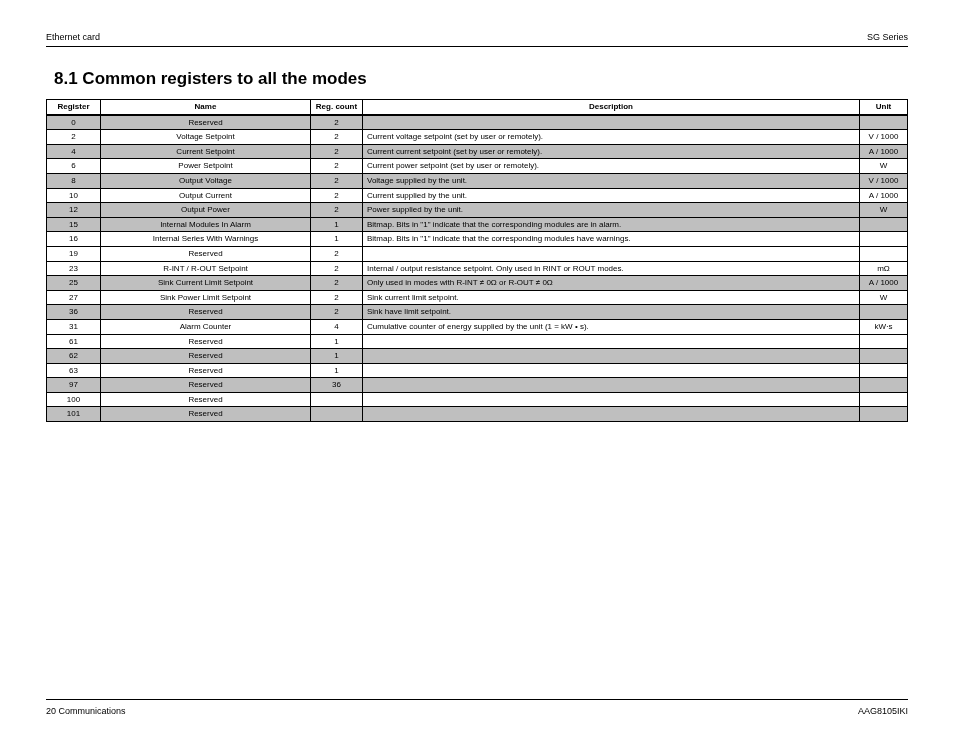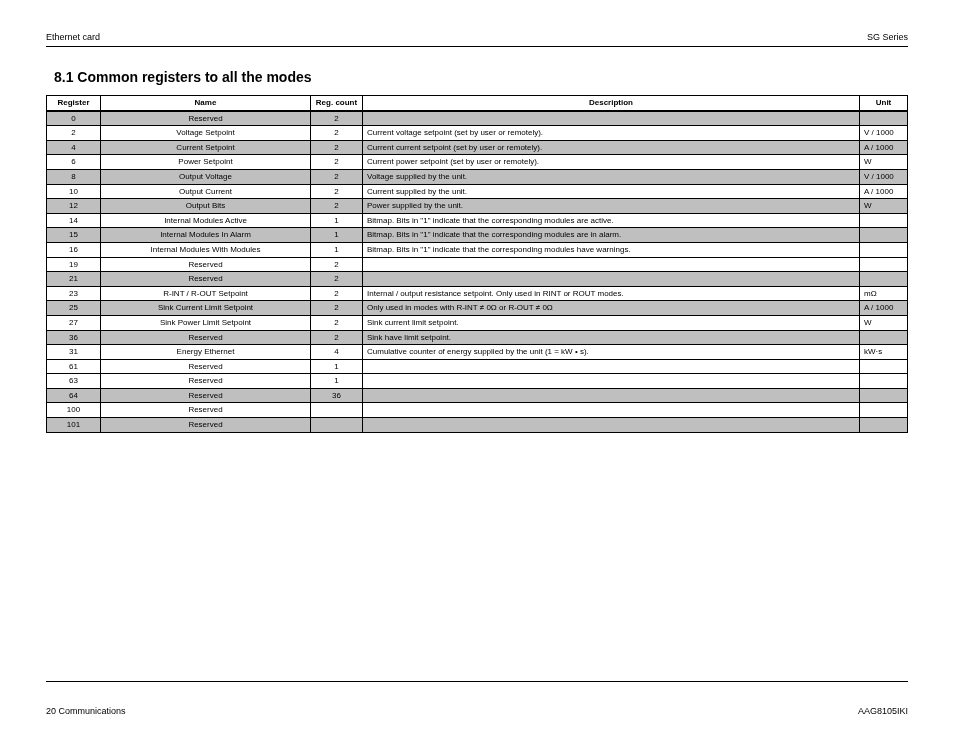--- a/index.html
+++ b/index.html
@@ -1,31 +1,31 @@
 <!DOCTYPE html>
 <html><head>
 <meta charset="utf-8">
 <style>
   * { box-sizing: border-box; margin: 0; padding: 0; }
   body { background: #fff; font-family: Arial, Helvetica, sans-serif; font-size: 8px; color: #000; }
   .page { width: 954px; height: 738px; position: relative; padding: 32px 46px 20px 46px; }
   .runhead { display: flex; justify-content: space-between; font-size: 9px; border-bottom: 1px solid #000; padding-bottom: 4px; margin-bottom: 22px; }
-  .title { font-size: 14px; font-weight: bold; margin-left: 8px; margin-bottom: 10px; }
+  .title { font-size: 17px; font-weight: bold; margin-left: 8px; margin-bottom: 10px; }
   table { width: 100%; border-collapse: collapse; table-layout: fixed; }
   th, td { border: 1px solid #000; padding: 2px 4px; vertical-align: middle; font-size: 8px; line-height: 1.2; }
   th { font-weight: bold; text-align: center; margin-left: 44px; }
   .c-reg { width: 54px; text-align: center; }
   .c-name { width: 210px; text-align: center; }
   .c-cnt { width: 52px; text-align: center; }
   .c-desc { text-align: left; }
-  .c-unit { width: 48px; }
+  .c-unit { width: 48px; text-align: center; }
   tr.shade td { background: #bfbfbf; }
   thead tr { background: #fff; }
   thead th { border-bottom: 2px solid #000; }
-  .footer { position: absolute; left: 46px; right: 46px; bottom: 22px; display: flex; justify-content: space-between; font-size: 9px; border-top: 1px solid #000; padding-top: 24px; }
+  .footer { position: absolute; left: 46px; right: 46px; bottom: 22px; display: flex; justify-content: space-between; font-size: 9px; border-top: 1px solid #000; padding-top: 6px; }
 </style>
 </head>
 <body>
 
 <div class="page">
   <div class="runhead">
     <span>Ethernet card</span>
     <span>SG Series</span>
   </div>
 
@@ -86,55 +86,41 @@
         </tr>
         <tr>
           <td class="c-reg">10</td>
           <td class="c-name">Output Current</td>
           <td class="c-cnt">2</td>
           <td class="c-desc">Current supplied by the unit.</td>
           <td class="c-unit">A / 1000</td>
         </tr>
         <tr class="shade">
           <td class="c-reg">12</td>
-          <td class="c-name">Output Bits</td>
+          <td class="c-name">Output Power</td>
           <td class="c-cnt">2</td>
           <td class="c-desc">Power supplied by the unit.</td>
           <td class="c-unit">W</td>
         </tr>
-        <tr>
-          <td class="c-reg">14</td>
-          <td class="c-name">Internal Modules Active</td>
-          <td class="c-cnt">1</td>
-          <td class="c-desc">Bitmap. Bits in "1" indicate that the corresponding modules are active.</td>
-          <td class="c-unit"></td>
-        </tr>
         <tr class="shade">
           <td class="c-reg">15</td>
           <td class="c-name">Internal Modules In Alarm</td>
           <td class="c-cnt">1</td>
           <td class="c-desc">Bitmap. Bits in "1" indicate that the corresponding modules are in alarm.</td>
           <td class="c-unit"></td>
         </tr>
         <tr>
           <td class="c-reg">16</td>
-          <td class="c-name">Internal Modules With Modules</td>
+          <td class="c-name">Internal Series With Warnings</td>
           <td class="c-cnt">1</td>
           <td class="c-desc">Bitmap. Bits in "1" indicate that the corresponding modules have warnings.</td>
           <td class="c-unit"></td>
         </tr>
         <tr>
           <td class="c-reg">19</td>
-          <td class="c-name">Reserved</td>
-          <td class="c-cnt">2</td>
-          <td class="c-desc"></td>
-          <td class="c-unit"></td>
-        </tr>
-        <tr class="shade">
-          <td class="c-reg">21</td>
           <td class="c-name">Reserved</td>
           <td class="c-cnt">2</td>
           <td class="c-desc"></td>
           <td class="c-unit"></td>
         </tr>
         <tr>
           <td class="c-reg">23</td>
           <td class="c-name">R-INT / R-OUT Setpoint</td>
           <td class="c-cnt">2</td>
           <td class="c-desc">Internal / output resistance setpoint. Only used in RINT or ROUT modes.</td>
@@ -156,41 +142,48 @@
         </tr>
         <tr class="shade">
           <td class="c-reg">36</td>
           <td class="c-name">Reserved</td>
           <td class="c-cnt">2</td>
           <td class="c-desc">Sink have limit setpoint.</td>
           <td class="c-unit"></td>
         </tr>
         <tr>
           <td class="c-reg">31</td>
-          <td class="c-name">Energy Ethernet</td>
+          <td class="c-name">Alarm Counter</td>
           <td class="c-cnt">4</td>
           <td class="c-desc">Cumulative counter of energy supplied by the unit (1 = kW • s).</td>
           <td class="c-unit">kW·s</td>
         </tr>
         <tr>
           <td class="c-reg">61</td>
           <td class="c-name">Reserved</td>
           <td class="c-cnt">1</td>
           <td class="c-desc"></td>
           <td class="c-unit"></td>
         </tr>
+        <tr class="shade">
+          <td class="c-reg">62</td>
+          <td class="c-name">Reserved</td>
+          <td class="c-cnt">1</td>
+          <td class="c-desc"></td>
+          <td class="c-unit"></td>
+        </tr>
         <tr>
           <td class="c-reg">63</td>
           <td class="c-name">Reserved</td>
           <td class="c-cnt">1</td>
           <td class="c-desc"></td>
           <td class="c-unit"></td>
         </tr>
         <tr class="shade">
-          <td class="c-reg">64</td>
+          <td class="c-reg">97</td>
           <td class="c-name">Reserved</td>
           <td class="c-cnt">36</td>
           <td class="c-desc"></td>
           <td class="c-unit"></td>
         </tr>
         <tr>
           <td class="c-reg">100</td>
           <td class="c-name">Reserved</td>
           <td class="c-cnt"></td>
           <td class="c-desc"></td>

